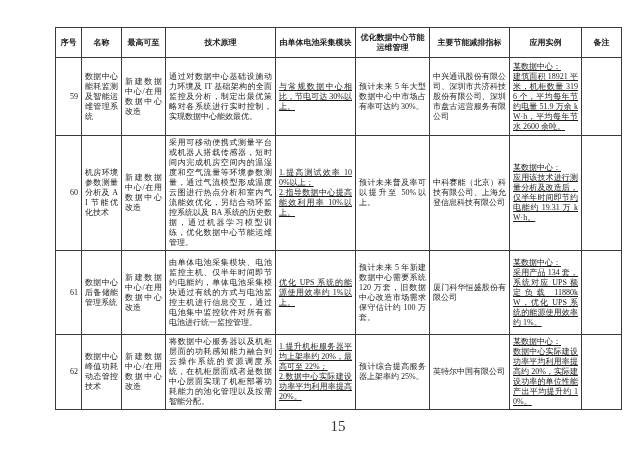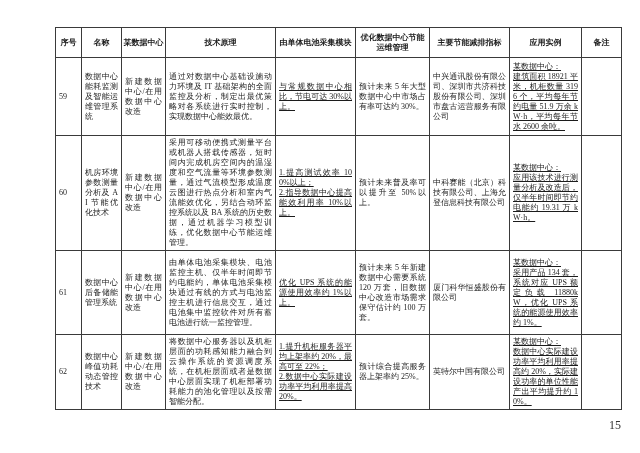--- a/index.html
+++ b/index.html
@@ -31,28 +31,28 @@
     vertical-align: middle;
     font-weight: normal;
     word-break: break-all;
     overflow: hidden;
   }
   .doc-table th {
     text-align: center;
     font-weight: bold;
     padding: 2px 1px;
   }
-  .c-center { text-align: left; }
+  .c-center { text-align: right; }
   .just { text-align: justify; }
   .pre { white-space: pre-line; text-decoration: underline; }
   .page-number {
     width: 566px;
     margin: 8px 0 0 55px;
-    text-align: right;
-    font-size: 12px;
+    text-align: center;
+    font-size: 15px;
     color: #333;
   }
 </style>
 </head>
 <body>
 
 <div class="page">
 
   <table class="doc-table">
     <colgroup>
@@ -64,21 +64,21 @@
       <col style="width:74px">
       <col style="width:80px">
       <col style="width:72px">
       <col style="width:40px">
     </colgroup>
 
     <tbody>
         <tr style="height:30px;">
       <th>序号</th>
       <th>名称</th>
-      <th>某数据中心</th>
+      <th>最高可至</th>
       <th>技术原理</th>
       <th>由单体电池采集模块</th>
       <th>优化数据中心节能运维管理</th>
       <th>主要节能减排指标</th>
       <th>应用实例</th>
       <th>备注</th>
     </tr>
 
     <tr style="height:78px;">
       <td class="c-center">59</td>

